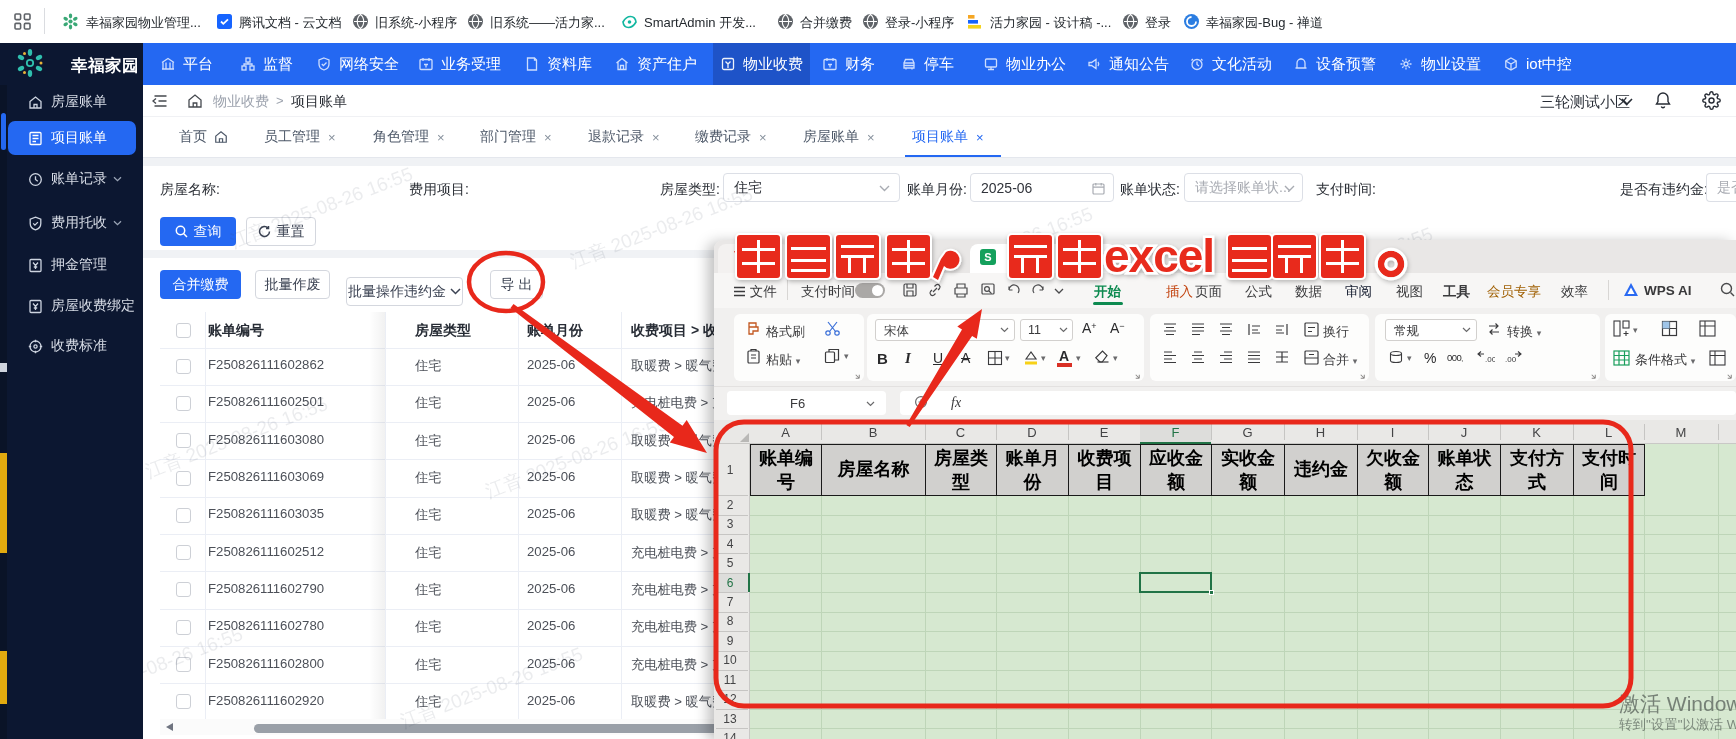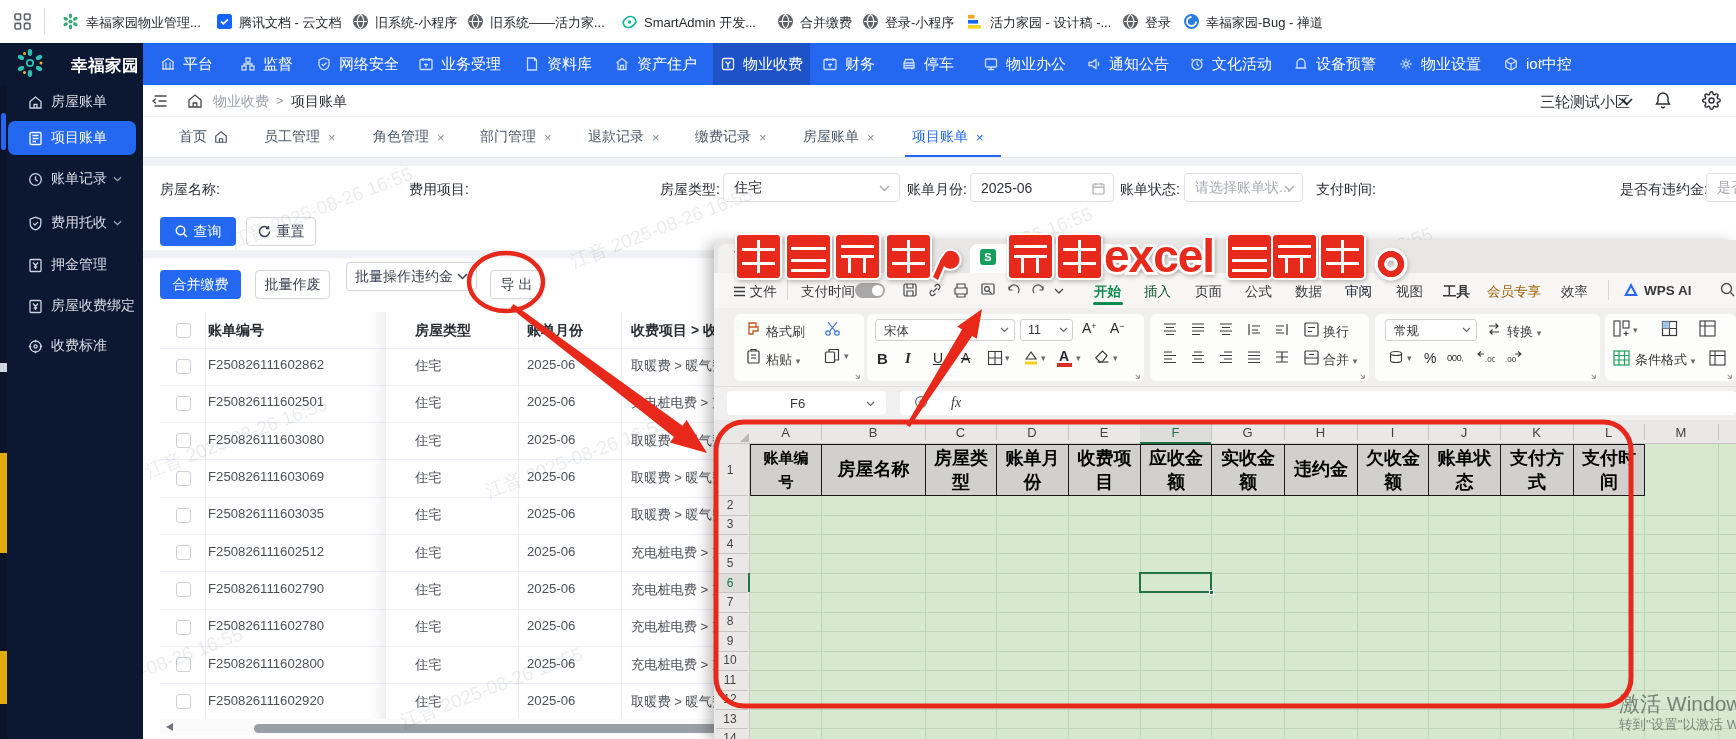--- a/index.html
+++ b/index.html
@@ -354,21 +354,21 @@
         <circle cx="5.5" cy="5.5" r="4.2"></circle>
         <path d="M8.8 8.8L12 12"></path>
       </svg>查询</div>
  <div class="btn white" style="left:103px;top:51px;width:70px"><svg style="margin-right:6px" width="13" height="13" viewBox="0 0 13 13" fill="none" stroke="#3c4353" stroke-width="1.5">
         <path d="M11.5 6.5a5 5 0 11-1.4-3.5M10.5 1v2.5H8"></path>
       </svg>重置</div>
 </div>
 <div class="abs" id="tablecard">
  <div class="btn blue" style="left:17px;top:12px;width:81px">合并缴费</div>
  <div class="btn white" style="left:112px;top:12px;width:75px">批量作废</div>
- <div class="btn white" style="left:203px;top:4px;width:131px">批量操作违约金&nbsp;<svg width="11" height="7" viewBox="0 0 11 7" fill="none" stroke="#3c4353" stroke-width="1.5">
+ <div class="btn white" style="left:203px;top:19px;width:117px">批量操作违约金&nbsp;<svg width="11" height="7" viewBox="0 0 11 7" fill="none" stroke="#3c4353" stroke-width="1.5">
         <path d="M1 1l4.5 4.5L10 1"></path>
       </svg></div>
  <div class="btn white" style="left:347px;top:12px;width:53px">导 出</div>
  <div class="th" style="left:65px;top:64px">账单编号</div>
  <div class="th" style="left:272px;top:64px">房屋类型</div>
  <div class="th" style="left:384px;top:64px">账单月份</div>
  <div class="th" style="left:488px;top:64px">收费项目 &gt; 收费项目</div>
  <div class="cbx" style="left:33px;top:65px"></div>
  <div class="rowline" style="left:17px;top:89.5px;width:1559px"></div>
  <div class="td" style="left:65px;top:99.2px">F250826111602862</div>
@@ -505,21 +505,21 @@
       <svg width="16" height="16" viewBox="0 0 16 16" fill="none" stroke="#4a4a4c" stroke-width="1.2">
         <path d="M13 8a5 5 0 10-9 3M13 8V4.5M13 8H9.5"></path>
       </svg>
     </div>
  <div class="abs" style="left:340px;top:48px">
       <svg width="10" height="6" viewBox="0 0 10 6" fill="none" stroke="#4a4a4c" stroke-width="1.3">
         <path d="M1 1l4 4 4-4"></path>
       </svg>
     </div>
  <div class="wtxt" style="left:380px;top:43px;color:#0d8a50;font-weight:bold">开始</div>
- <div class="wtxt" style="left:430px;top:43px;color:#14532d;font-weight:normal">插入</div>
+ <div class="wtxt" style="left:452px;top:43px;color:#c2410c;font-weight:normal">插入</div>
  <div class="wtxt" style="left:481px;top:43px;color:#3a3a3c;font-weight:normal">页面</div>
  <div class="wtxt" style="left:531px;top:43px;color:#3a3a3c;font-weight:normal">公式</div>
  <div class="wtxt" style="left:581px;top:43px;color:#3a3a3c;font-weight:normal">数据</div>
  <div class="wtxt" style="left:631px;top:43px;color:#0f172a;font-weight:normal">审阅</div>
  <div class="wtxt" style="left:682px;top:43px;color:#3a3a3c;font-weight:normal">视图</div>
  <div class="wtxt" style="left:729px;top:43px;color:#3a3a3c;font-weight:bold">工具</div>
  <div class="wtxt" style="left:773px;top:43px;color:#a16207;font-weight:normal">会员专享</div>
  <div class="wtxt" style="left:847px;top:43px;color:#3a3a3c;font-weight:normal">效率</div>
  <div class="abs" style="left:379px;top:62px;width:30px;height:3px;background:#0d8a50;border-radius:2px"></div>
  <div class="abs" style="left:894px;top:40px;width:1px;height:20px;background:#d8d6d4"></div>
@@ -870,21 +870,21 @@
  <div class="abs" style="left:497px;top:75px;width:1px;height:244px;background:#bed5b8"></div>
  <div class="abs" style="left:570px;top:75px;width:1px;height:244px;background:#bed5b8"></div>
  <div class="abs" style="left:643px;top:75px;width:1px;height:244px;background:#bed5b8"></div>
  <div class="abs" style="left:714px;top:75px;width:1px;height:244px;background:#bed5b8"></div>
  <div class="abs" style="left:786px;top:75px;width:1px;height:244px;background:#bed5b8"></div>
  <div class="abs" style="left:859px;top:75px;width:1px;height:244px;background:#bed5b8"></div>
  <div class="abs" style="left:930px;top:75px;width:1px;height:244px;background:#bed5b8"></div>
  <div class="abs" style="left:1004px;top:75px;width:1px;height:244px;background:#bed5b8"></div>
  <div class="abs" style="left:930px;top:24px;width:1px;height:51px;background:#bed5b8"></div>
  <div class="abs" style="left:1004px;top:24px;width:1px;height:51px;background:#bed5b8"></div>
- <div class="abs" style="left:36px;top:24px;width:72px;height:52px;background:#d1d0ce;border:1.4px solid #1a1a1a;font-family:'Liberation Sans',sans-serif;font-weight:bold;font-size:15px;color:#000;text-align:center;line-height:24px;padding-top:1px">账单编<br>号</div>
+ <div class="abs" style="left:36px;top:24px;width:72px;height:52px;background:#d1d0ce;border:1.4px solid #1a1a1a;font-family:'Liberation Sans',sans-serif;font-weight:bold;font-size:18px;color:#000;text-align:center;line-height:24px;padding-top:1px">账单编<br>号</div>
  <div class="abs" style="left:107px;top:24px;width:105px;height:52px;background:#d1d0ce;border:1.4px solid #1a1a1a;font-family:'Liberation Sans',sans-serif;font-weight:bold;font-size:18px;color:#000;text-align:center;line-height:24px;padding-top:12px">房屋名称</div>
  <div class="abs" style="left:211px;top:24px;width:72px;height:52px;background:#d1d0ce;border:1.4px solid #1a1a1a;font-family:'Liberation Sans',sans-serif;font-weight:bold;font-size:18px;color:#000;text-align:center;line-height:24px;padding-top:1px">房屋类<br>型</div>
  <div class="abs" style="left:282px;top:24px;width:73px;height:52px;background:#d1d0ce;border:1.4px solid #1a1a1a;font-family:'Liberation Sans',sans-serif;font-weight:bold;font-size:18px;color:#000;text-align:center;line-height:24px;padding-top:1px">账单月<br>份</div>
  <div class="abs" style="left:354px;top:24px;width:73px;height:52px;background:#d1d0ce;border:1.4px solid #1a1a1a;font-family:'Liberation Sans',sans-serif;font-weight:bold;font-size:18px;color:#000;text-align:center;line-height:24px;padding-top:1px">收费项<br>目</div>
  <div class="abs" style="left:426px;top:24px;width:72px;height:52px;background:#d1d0ce;border:1.4px solid #1a1a1a;font-family:'Liberation Sans',sans-serif;font-weight:bold;font-size:18px;color:#000;text-align:center;line-height:24px;padding-top:1px">应收金<br>额</div>
  <div class="abs" style="left:497px;top:24px;width:74px;height:52px;background:#d1d0ce;border:1.4px solid #1a1a1a;font-family:'Liberation Sans',sans-serif;font-weight:bold;font-size:18px;color:#000;text-align:center;line-height:24px;padding-top:1px">实收金<br>额</div>
  <div class="abs" style="left:570px;top:24px;width:74px;height:52px;background:#d1d0ce;border:1.4px solid #1a1a1a;font-family:'Liberation Sans',sans-serif;font-weight:bold;font-size:18px;color:#000;text-align:center;line-height:24px;padding-top:12px">违约金</div>
  <div class="abs" style="left:643px;top:24px;width:72px;height:52px;background:#d1d0ce;border:1.4px solid #1a1a1a;font-family:'Liberation Sans',sans-serif;font-weight:bold;font-size:18px;color:#000;text-align:center;line-height:24px;padding-top:1px">欠收金<br>额</div>
  <div class="abs" style="left:714px;top:24px;width:73px;height:52px;background:#d1d0ce;border:1.4px solid #1a1a1a;font-family:'Liberation Sans',sans-serif;font-weight:bold;font-size:18px;color:#000;text-align:center;line-height:24px;padding-top:1px">账单状<br>态</div>
  <div class="abs" style="left:786px;top:24px;width:74px;height:52px;background:#d1d0ce;border:1.4px solid #1a1a1a;font-family:'Liberation Sans',sans-serif;font-weight:bold;font-size:18px;color:#000;text-align:center;line-height:24px;padding-top:1px">支付方<br>式</div>

